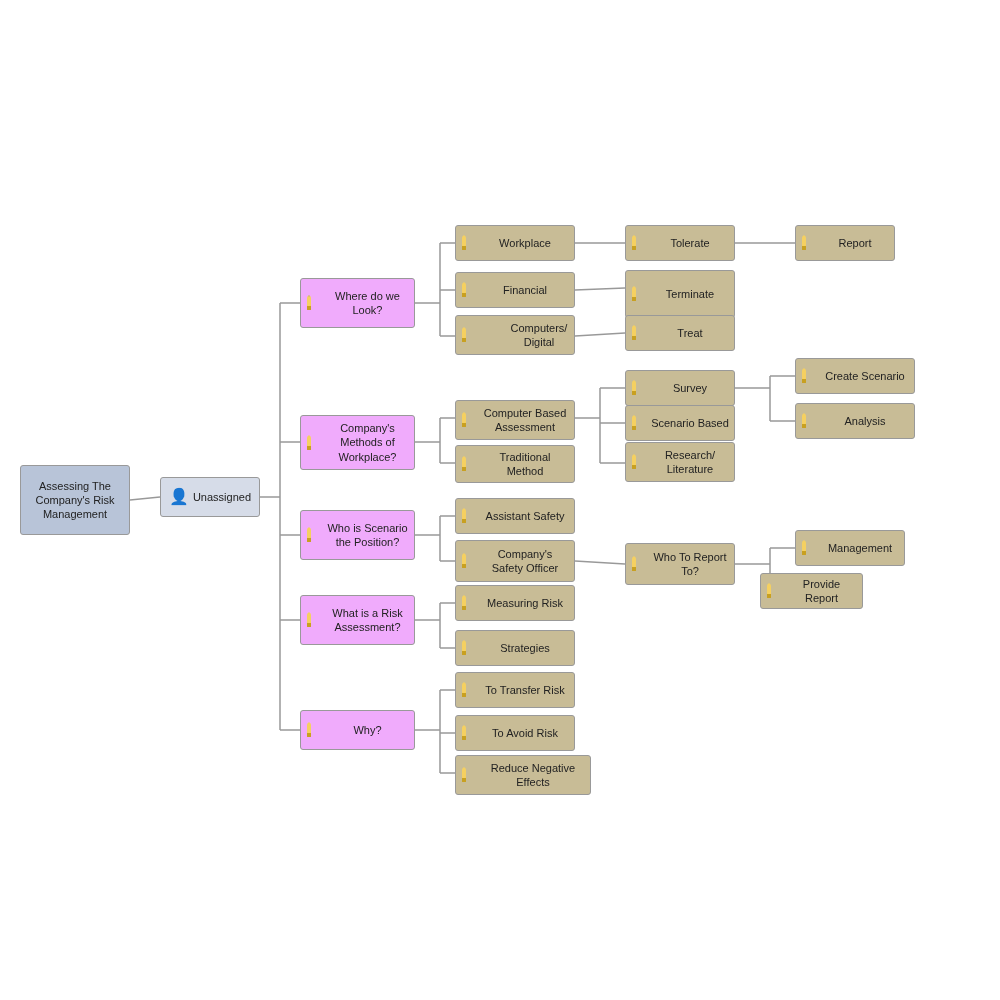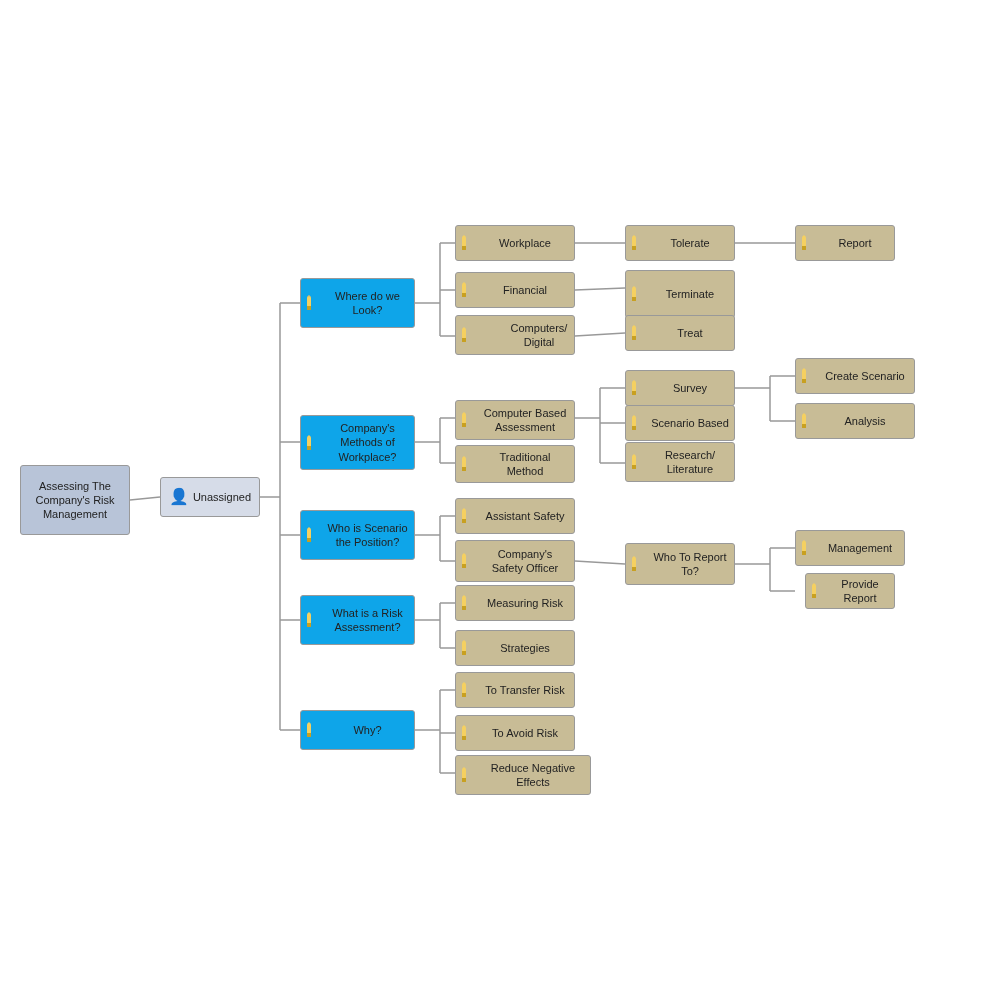--- a/index.html
+++ b/index.html
@@ -37,21 +37,21 @@
       background: #b8c4d8;
       color: #222;
       width: 110px;
     }
     .node-person {
       background: #d6dce8;
       color: #222;
       width: 100px;
     }
     .node-category {
-      background: #0ea5e9;
+      background: #f0abfc;
       color: #222;
       width: 115px;
     }
     .node-leaf {
       background: #c8bc96;
       color: #222;
       width: 120px;
     }
     .pencil-icon {
       display: inline-block;
@@ -403,20 +403,20 @@
 
 <div class="node node-leaf node-with-icon" style="left:795px; top:530px; width:110px; height:36px;">
   <svg class="pencil-icon" viewBox="0 0 16 16">
     <rect x="1" y="10" width="4" height="5" fill="#c8a020" rx="0.5"></rect>
     <rect x="1" y="2" width="4" height="9" fill="#f5d060" rx="0.5"></rect>
     <polygon points="1,2 5,2 3,0" fill="#f5d060"></polygon>
   </svg>
   <span class="node-text">Management</span>
 </div>
 
-<div class="node node-leaf node-with-icon" style="left:805px; top:573px; width:90px; height:36px;justify-content:space-between;">
+<div class="node node-leaf node-with-icon" style="left:760px; top:573px; width:103px; height:36px;justify-content:space-between;">
   <svg class="pencil-icon" viewBox="0 0 16 16">
     <rect x="1" y="10" width="4" height="5" fill="#c8a020" rx="0.5"></rect>
     <rect x="1" y="2" width="4" height="9" fill="#f5d060" rx="0.5"></rect>
     <polygon points="1,2 5,2 3,0" fill="#f5d060"></polygon>
   </svg>
   <span class="node-text">Provide Report</span>
 </div>
 
 </body></html>

